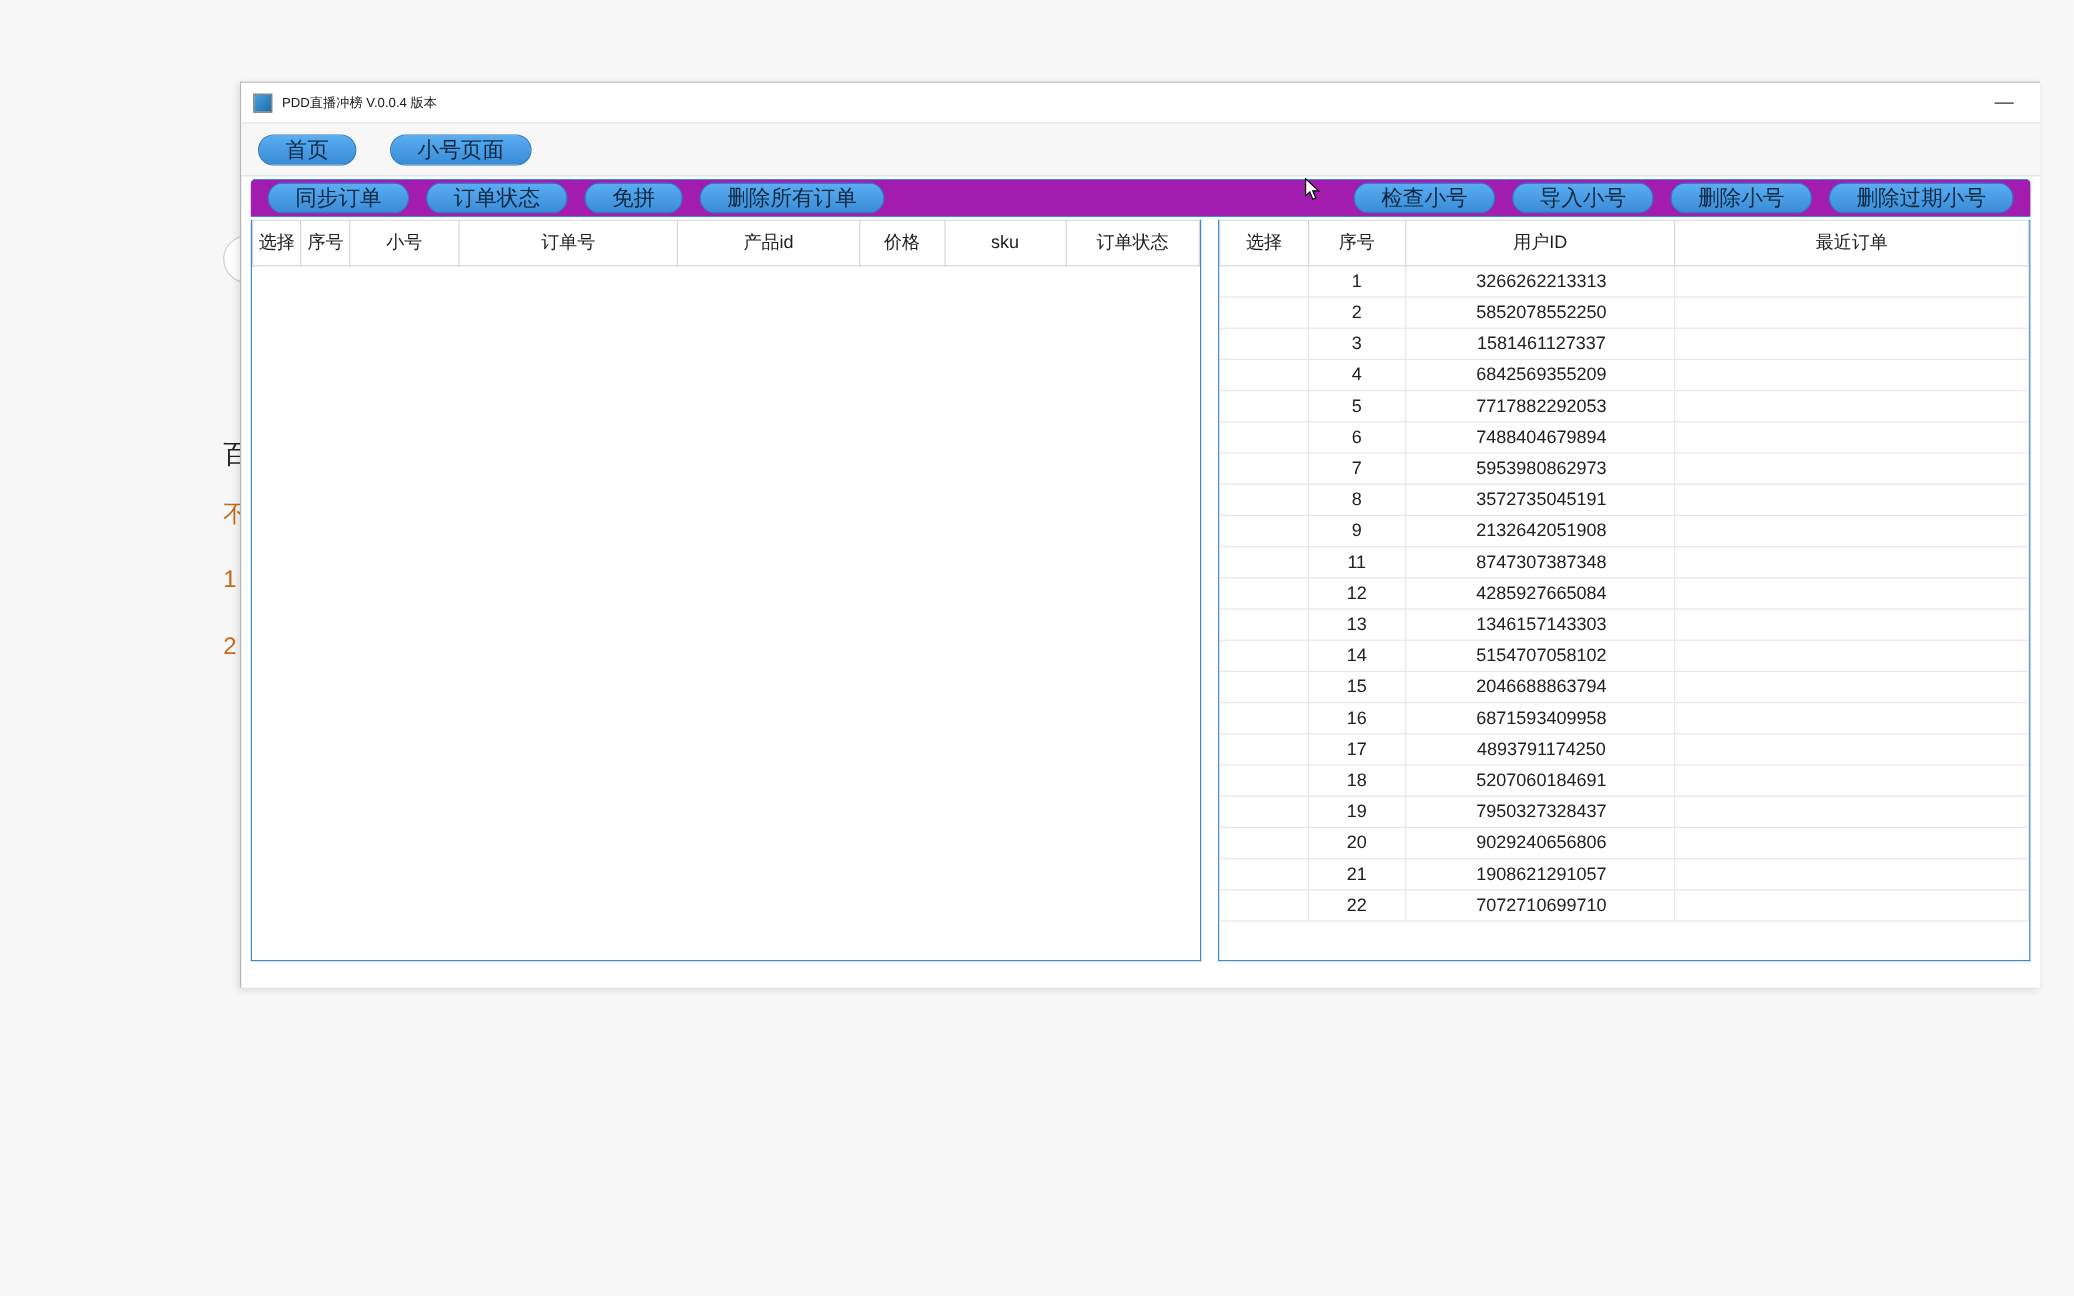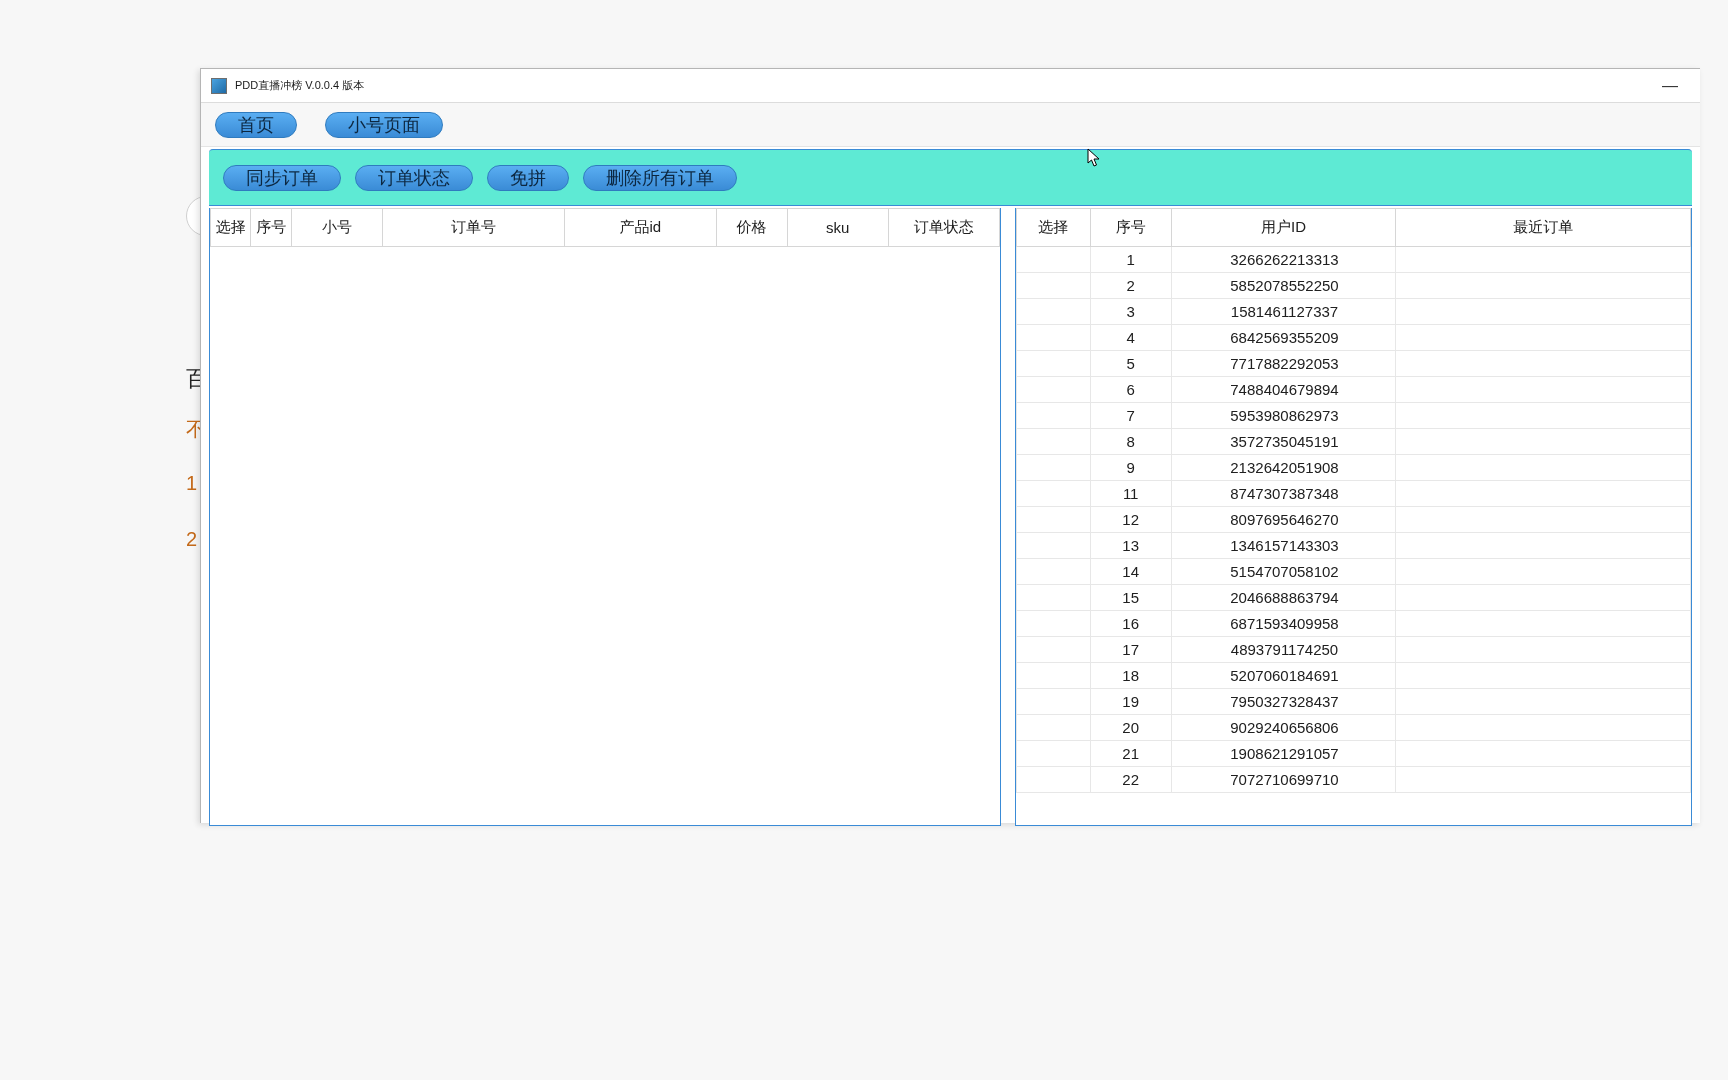--- a/index.html
+++ b/index.html
@@ -72,27 +72,27 @@
     background: linear-gradient(#5aaef2,#3a8bd6);
     border:1px solid #2f7bbf;
     color:#0c2740;
     font-size:18px;
     display:flex; align-items:center; justify-content:center;
     cursor:pointer;
     white-space:nowrap;
   }
 
   .toolbar2 {
-    height: 57px;
+    height: 32px;
     display:flex; align-items:center;
     padding: 0 14px;
     gap: 16px;
     border:1.5px solid #3a8bd6;
     border-left:none; border-right:none;
-    background:#5eead4;
+    background:#a21caf;
     margin: 2px 8px 0 8px;
     border-top-left-radius:4px;border-top-right-radius:4px;
     position:relative;
   }
   .toolbar2 .spacer{flex:1;}
   .toolbar2-left, .toolbar2-right{ display:flex; gap:14px; align-items:center;}
 
   .panes{
     display:flex;
     gap:14px;
@@ -183,20 +183,26 @@
   </div>
 
   <div class="toolbar2">
     <div class="toolbar2-left">
       <div class="pillbtn">同步订单</div>
       <div class="pillbtn">订单状态</div>
       <div class="pillbtn">免拼</div>
       <div class="pillbtn">删除所有订单</div>
     </div>
     <div class="spacer"></div>
+    <div class="toolbar2-right">
+      <div class="pillbtn">检查小号</div>
+      <div class="pillbtn">导入小号</div>
+      <div class="pillbtn">删除小号</div>
+      <div class="pillbtn">删除过期小号</div>
+    </div>
   </div>
 
   <div class="panes">
 
     <div class="pane left">
       <div class="tblwrap">
         <table>
           <colgroup id="left-cols">
               <col style="width: 40px;">
               <col style="width: 40px;">
@@ -298,21 +304,21 @@
               </tr>
               <tr>
                 <td></td>
                 <td class="idx">11</td>
                 <td class="uid">8747307387348</td>
                 <td></td>
               </tr>
               <tr>
                 <td></td>
                 <td class="idx">12</td>
-                <td class="uid">8097695646270</td>
+                <td class="uid">4285927665084</td>
                 <td></td>
               </tr>
               <tr>
                 <td></td>
                 <td class="idx">13</td>
                 <td class="uid">1346157143303</td>
                 <td></td>
               </tr>
               <tr>
                 <td></td>

